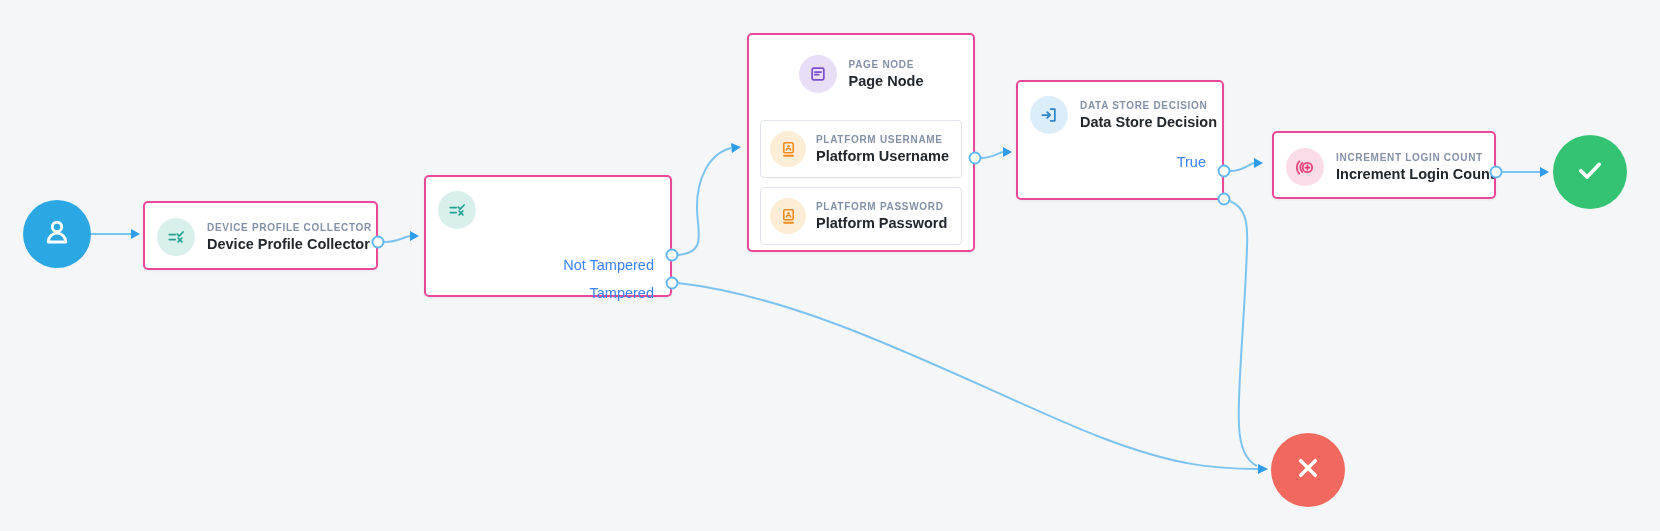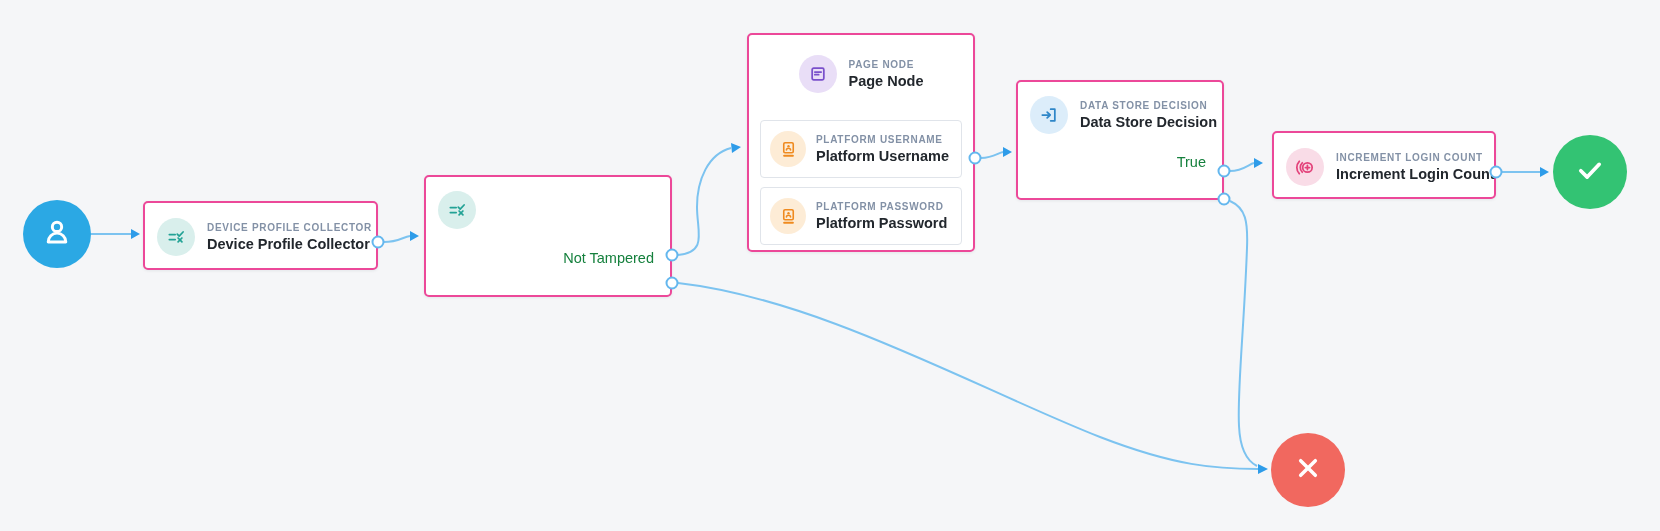--- a/index.html
+++ b/index.html
@@ -18,27 +18,27 @@
   .node-head { display:flex; align-items:center; gap:12px; padding:14px 12px; }
   .icon-circle { width:38px; height:38px; border-radius:50%; display:flex; align-items:center;
                  justify-content:center; flex:0 0 38px; }
   .icon-circle.small { width:36px; height:36px; flex:0 0 36px; }
   .titles { display:flex; flex-direction:column; gap:3px; min-width:0; }
   .type-label { font-size:10px; font-weight:700; letter-spacing:0.7px; color:#8391a6;
                 text-transform:uppercase; white-space:nowrap; }
   .display-name { font-size:14.5px; font-weight:700; color:#22272d; white-space:nowrap; }
   .outcomes { display:flex; flex-direction:column; }
   .outcome { height:28px; line-height:28px; text-align:right; padding-right:16px;
-             font-size:14.5px; color:#15803d; }
+             font-size:14.5px; color:#3b82f6; }
 
   
   #node-dpc  { left:143px; top:201px; width:235px; height:69px; }
   #node-dpc .node-head { padding:15px 12px; }
   #node-dtv  { left:424px; top:175px; width:248px; height:122px; }
-  #node-dtv .outcomes { margin-top:1px; }
+  #node-dtv .outcomes { margin-top:8px; }
   #node-page { left:747px; top:33px;  width:228px; height:219px; padding:20px 11px 9px; }
   #node-dsd  { left:1016px; top:80px; width:208px; height:120px; }
   #node-dsd .outcomes { margin-top:0; }
   #node-ilc  { left:1272px; top:131px; width:224px; height:68px; }
   #node-ilc .node-head { padding:15px 12px; }
 
   
   #node-page .page-head { display:flex; align-items:center; justify-content:center; gap:12px; height:38px; }
   #node-page .subnodes { margin-top:27px; display:flex; flex-direction:column; gap:9px; }
   .subnode { display:flex; align-items:center; gap:10px; height:58px; padding-left:9px;
@@ -127,20 +127,21 @@
         <svg width="20" height="20" viewBox="0 0 24 24" fill="none" stroke="currentColor" stroke-width="2.1" stroke-linecap="round" stroke-linejoin="round">
           <line x1="4" y1="9" x2="11" y2="9"></line>
             <path d="M13.5 8.6 l2.3 2.3 L20.5 6"></path>
           <line x1="4" y1="15" x2="11" y2="15"></line>
             <path d="M14.5 13.2 l4.6 4.6 M19.1 13.2 l-4.6 4.6"></path>
         </svg>
       </span>
     </div>
     <div class="outcomes">
       <div class="outcome">Not Tampered</div>
+      <div class="outcome">Tampered</div>
     </div>
   </div>
 
   <div class="node" id="node-page">
     <div class="page-head">
       <span class="icon-circle bg-purple">
         <svg width="20" height="20" viewBox="0 0 24 24" fill="none" stroke="currentColor" stroke-width="2.1" stroke-linecap="round" stroke-linejoin="round">
           <rect x="5" y="5" width="14" height="14" rx="1.8"></rect>
           <line x1="8.2" y1="9.6" x2="15.8" y2="9.6"></line>
           <line x1="8.2" y1="12.8" x2="12.8" y2="12.8"></line>

